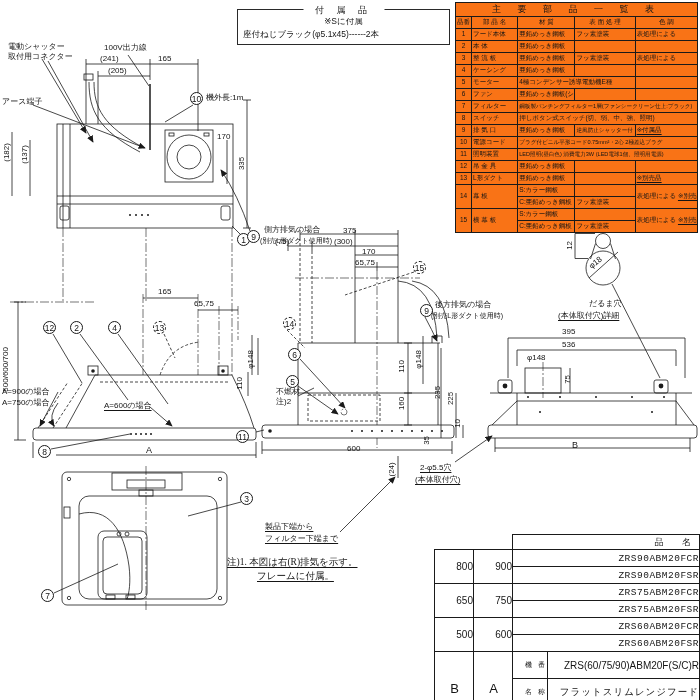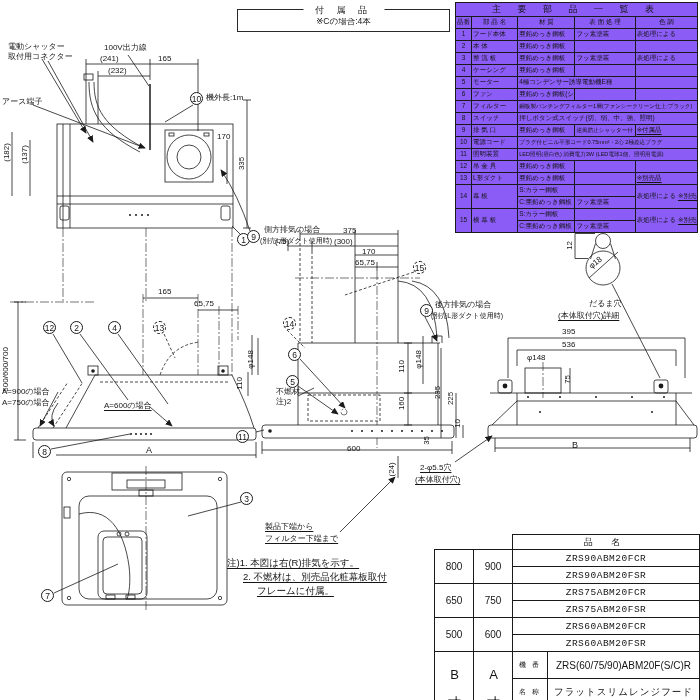--- a/index.html
+++ b/index.html
@@ -22,41 +22,41 @@
   .callout.dashedc{border-style:dashed;}
   
   .acc{position:absolute;left:237px;top:9px;width:213px;border:1.5px solid #2a2a2a;background:#fff;
        padding:5px 5px 3px;box-sizing:border-box;font-size:8.5px;line-height:1.5;}
   .acc-title{position:absolute;top:-6px;left:50%;transform:translateX(-50%);background:#fff;
        padding:0 12px;font-size:9px;letter-spacing:5px;white-space:nowrap;}
   .acc-line{white-space:nowrap;}
   .acc-line.cen{text-align:center;}
   
   table{border-collapse:collapse;table-layout:fixed;}
-  .parts{position:absolute;left:455px;top:2px;width:243px;background:#8b5cf6;}
+  .parts{position:absolute;left:455px;top:2px;width:243px;background:#f97316;}
   .parts td,.parts th{border:1px solid #1a1a1a;font-size:6.5px;font-weight:normal;padding:0 1px;
        height:11px;line-height:1;white-space:nowrap;overflow:hidden;text-align:left;}
   .parts .ttl{font-size:9px;letter-spacing:7px;text-align:center;height:13px;}
   .parts .hd{text-align:center;}
   .parts .cen{text-align:center;}
   .parts .tiny{font-size:5.6px;}
   .parts .sub{height:10px;}
   
   .prod{position:absolute;left:434px;top:534px;}
-  .prod td{border:1px solid #1a1a1a;background:#fff;text-align:center;padding:0;overflow:hidden;}
+  .prod td{border:1px solid #1a1a1a;background:#fff;text-align:right;padding:0;overflow:hidden;}
   .prod .nb{border:none;background:transparent;}
   .prod .hdr{font-size:9px;letter-spacing:8px;height:14px;}
   .prod .num{font-size:10px;width:38px;}
   .prod .model{font-size:9.5px;letter-spacing:.5px;height:16px;font-family:"Liberation Mono","DejaVu Sans Mono",monospace;margin-top:24px;}
   .prod .vert{writing-mode:vertical-lr;text-orientation:upright;font-size:13px;letter-spacing:3px;}
   .prod .sl{font-size:7px;letter-spacing:2px;width:34px;}
   .prod .kv{font-size:10px;height:26px;}
   .prod .nv{font-size:9.5px;letter-spacing:1px;height:26px;}
   
-  .notes{position:absolute;left:227px;top:556px;font-size:9.5px;line-height:1.45;}
+  .notes{position:absolute;left:227px;top:556px;font-size:9.5px;line-height:1.45;font-family:Liberation Serif, serif;}
   .notes .n2{margin-left:16px;}
   .notes .n3{margin-left:30px;}
 </style>
 </head>
 <body>
 
 <svg width="700" height="700" viewBox="0 0 700 700">
   <defs>
     <marker id="ah" markerWidth="9" markerHeight="8" refX="8" refY="4" orient="auto">
       <path d="M0,0 L9,4 L0,8 z" fill="#1a1a1a"></path>
@@ -218,21 +218,21 @@
     <path class="ln" d="M241,502 L188,516"></path>
     <path class="ln" d="M54,593 L118,564"></path>
     <path class="ln" d="M340,532 L395,477" marker-end="url(#ah)"></path>
   </g>
 </svg>
 
 <div class="lbl" style="left:8px;top:43px">電動シャッター</div>
 <div class="lbl" style="left:8px;top:53px">取付用コネクター</div>
 <div class="lbl" style="left:104px;top:44px">100V出力線</div>
 <div class="lbl" style="left:100px;top:55px">(241)</div>
-<div class="lbl" style="left:108px;top:67px">(232)</div>
+<div class="lbl" style="left:108px;top:67px">(205)</div>
 <div class="lbl" style="left:158px;top:55px">165</div>
 <div class="lbl" style="left:206px;top:94px">機外長:1m</div>
 <div class="lbl" style="left:2px;top:98px">アース端子</div>
 <div class="lbl rot" style="left:-2px;top:148px">(182)</div>
 <div class="lbl rot" style="left:16px;top:150px">(137)</div>
 <div class="lbl" style="left:217px;top:133px">170</div>
 <div class="lbl rot" style="left:236px;top:159px">335</div>
 <div class="lbl" style="left:264px;top:226px">側方排気の場合</div>
 <div class="lbl s7" style="left:260px;top:237px">(別売L形ダクト使用時)</div>
 <div class="lbl" style="left:343px;top:227px">375</div>
@@ -288,21 +288,22 @@
 <span class="callout" style="left:43px;top:321px">12</span>
 <span class="callout" style="left:70px;top:321px">2</span>
 <span class="callout" style="left:108px;top:321px">4</span>
 <span class="callout" style="left:38px;top:445px">8</span>
 <span class="callout" style="left:236px;top:430px">11</span>
 <span class="callout" style="left:240px;top:492px">3</span>
 <span class="callout" style="left:41px;top:589px">7</span>
 
 <div class="acc">
   <div class="acc-title">付 属 品</div>
-  <div class="acc-line cen">※Cの場合:4本</div>
+  <div class="acc-line cen">※Sに付属</div>
+  <div class="acc-line">座付ねじブラック(φ5.1x45)------2本</div>
 </div>
 
 <table class="parts">
   <colgroup>
       <col style="width:16px">
       <col style="width:46px">
       <col style="width:57px">
       <col style="width:60px">
       <col style="width:62px">
     </colgroup>
@@ -469,15 +470,14 @@
   </tr>
   <tr>
     <td class="sl">名 称</td>
     <td class="nv">フラットスリムレンジフード</td>
   </tr>
 </tbody>
   </table>
 
 <div class="notes">
   <div class="und">注)1. 本図は右(R)排気を示す。</div>
-  <div class="und n2">2. 不燃材は、別売品化粧幕板取付</div>
   <div class="und n3">フレームに付属。</div>
 </div>
 
 </body></html>

